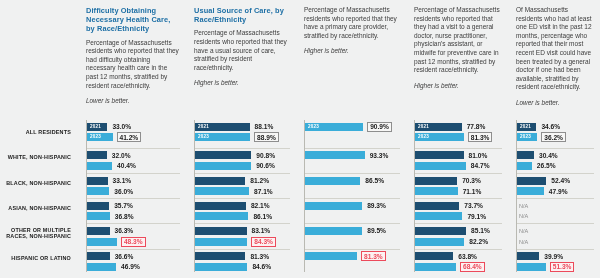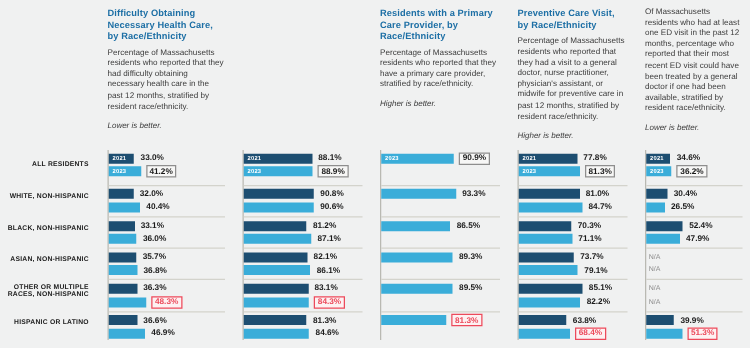--- a/index.html
+++ b/index.html
@@ -221,20 +221,25 @@
             </div>
             <div class="barline">
               <div class="bar y2023" style="width: 29.08px;"></div>
               <span class="val">46.9%</span>
             </div>
           </div>
         </div>
     </div>
 
     <div class="panel p1">
+      <div class="head">
+        <h3>Usual Source of Care, by Race/Ethnicity</h3>
+        <p>Percentage of Massachusetts residents who reported that they have a usual source of care, stratified by resident race/ethnicity.</p>
+        <p class="better">Higher is better.</p>
+      </div>
       <div class="chart">
           <div class="grp">
             <div class="barline">
               <div class="bar y2021" style="width: 54.62px;">
                 <span class="inbar">2021</span>
               </div>
               <span class="val">88.1%</span>
             </div>
             <div class="barline">
               <div class="bar y2023" style="width: 55.12px;">
@@ -291,21 +296,20 @@
             <div class="barline">
               <div class="bar y2023" style="width: 52.45px;"></div>
               <span class="val">84.6%</span>
             </div>
           </div>
         </div>
     </div>
 
     <div class="panel p2">
       <div class="head">
-        <h3>Residents with a Primary Care Provider, by Race/Ethnicity</h3>
         <p>Percentage of Massachusetts residents who reported that they have a primary care provider, stratified by race/ethnicity.</p>
         <p class="better">Higher is better.</p>
       </div>
       <div class="chart">
           <div class="grp">
             <div class="barline">
               <div class="bar y2023" style="width: 58.18px;">
                 <span class="inbar">2023</span>
               </div>
               <span class="val boxed">90.9%</span>
@@ -339,21 +343,20 @@
             <div class="barline">
               <div class="bar y2023" style="width: 52.03px;"></div>
               <span class="val alert">81.3%</span>
             </div>
           </div>
         </div>
     </div>
 
     <div class="panel p3">
       <div class="head">
-        <h3>Preventive Care Visit, by Race/Ethnicity</h3>
         <p>Percentage of Massachusetts residents who reported that they had a visit to a general doctor, nurse practitioner, physician's assistant, or midwife for preventive care in past 12 months, stratified by resident race/ethnicity.</p>
         <p class="better">Higher is better.</p>
       </div>
       <div class="chart">
           <div class="grp">
             <div class="barline">
               <div class="bar y2021" style="width: 46.68px;">
                 <span class="inbar">2021</span>
               </div>
               <span class="val">77.8%</span>

